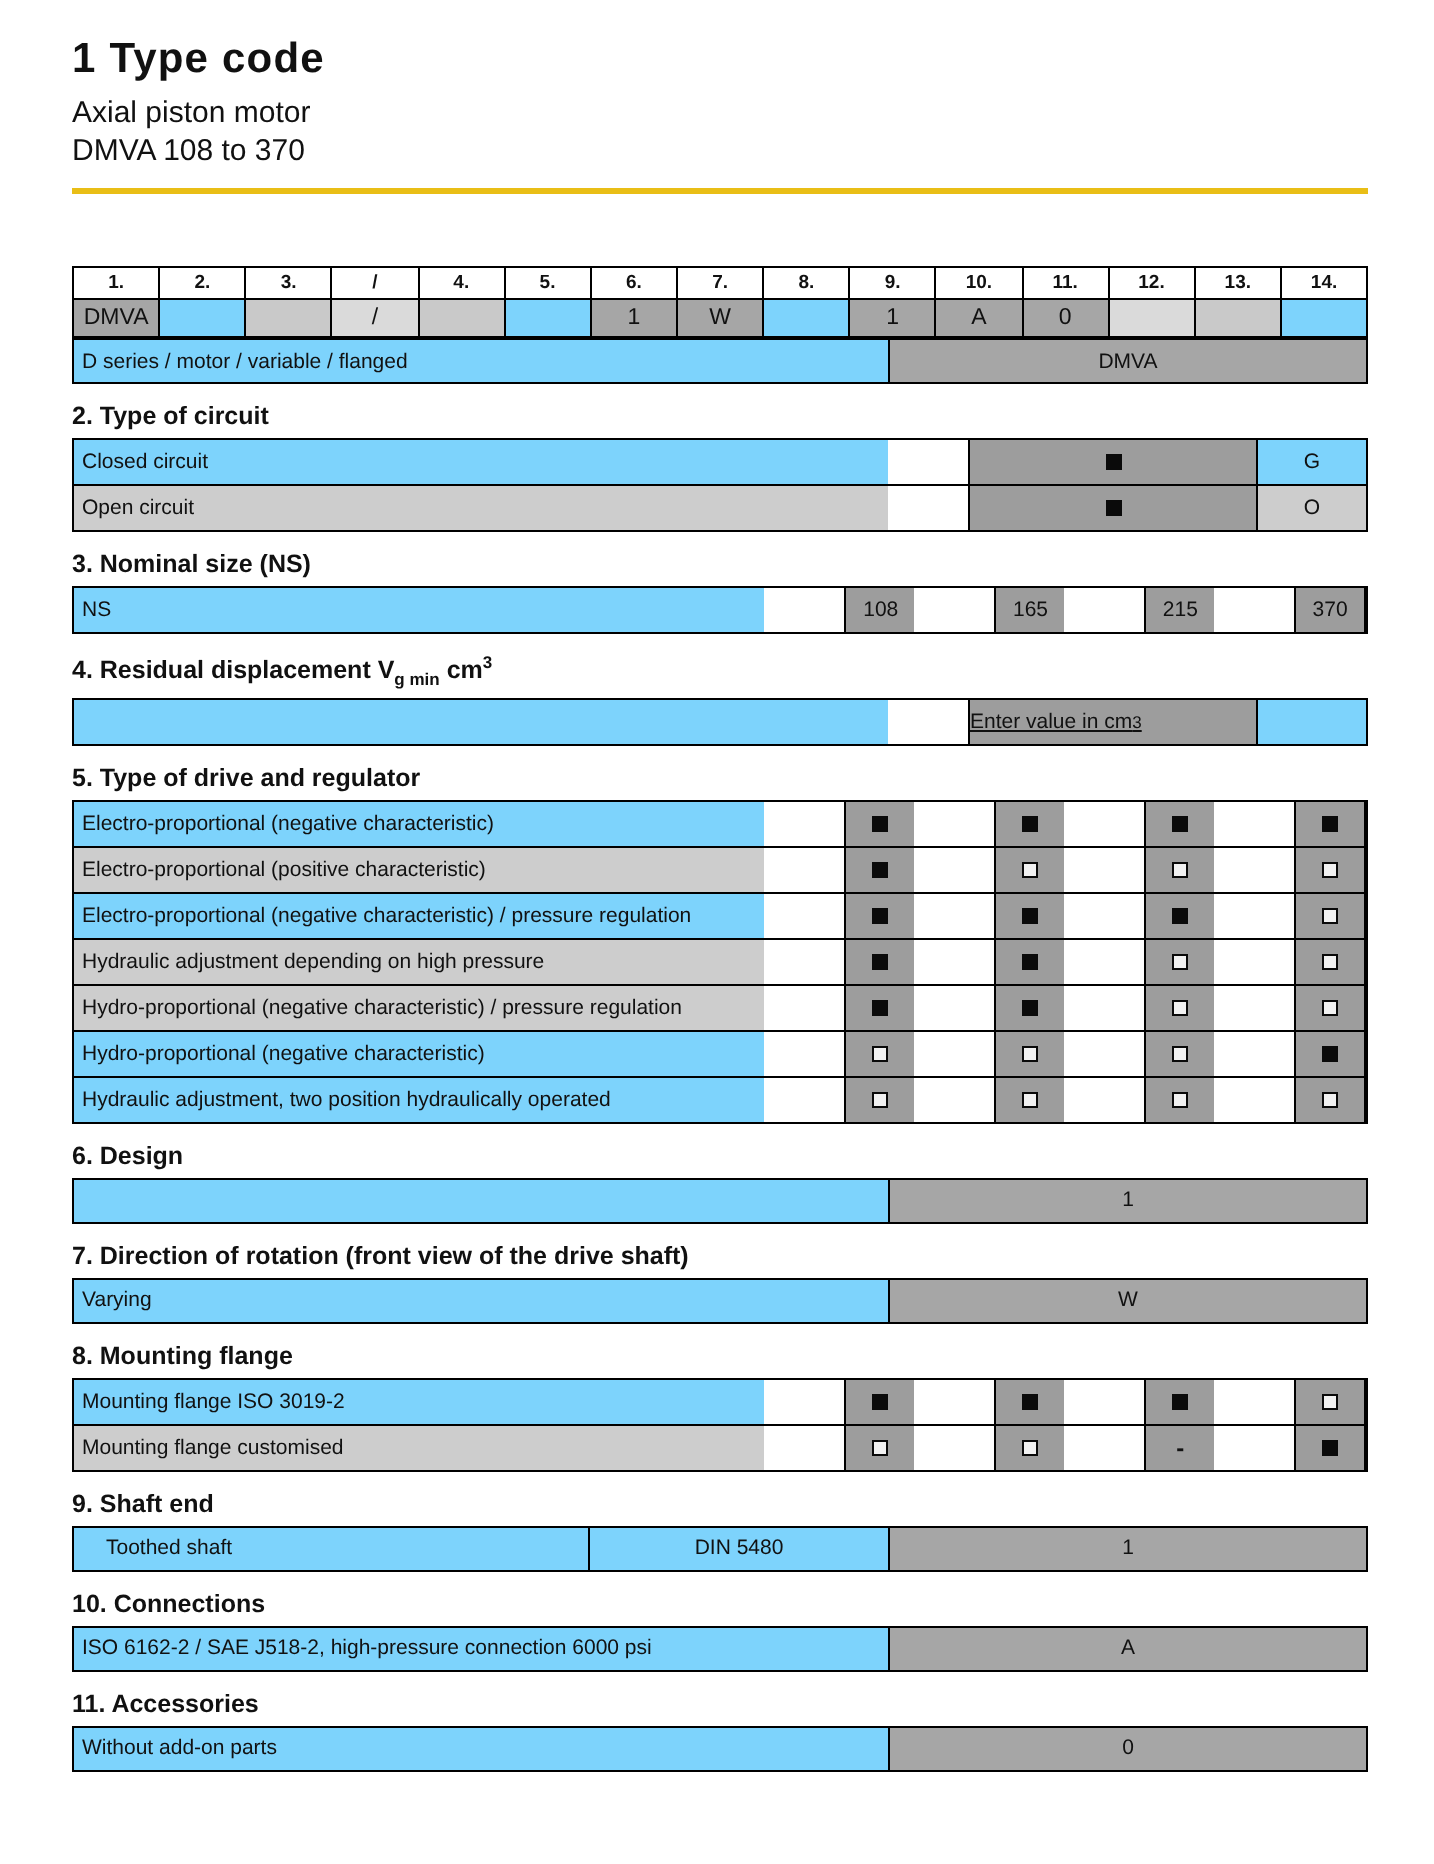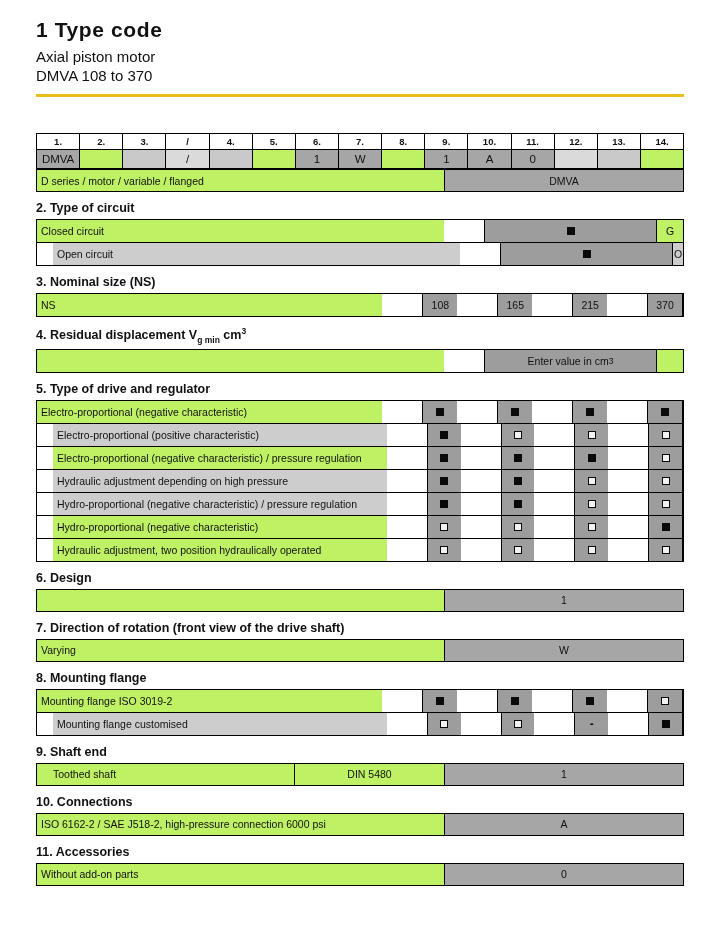--- a/index.html
+++ b/index.html
@@ -17,40 +17,40 @@
   .tc-row { display: flex; }
   .tc-row + .tc-row { border-top: 1px solid #000; }
   .tc-cell { flex: 1; border-left: 1px solid #000; text-align: center; overflow: hidden; }
   .tc-cell:first-child { border-left: none; }
   .tc-head .tc-cell { height: 15px; line-height: 15px; font-size: 9.5px; font-weight: bold; background: #fff; }
   .tc-vals .tc-cell { height: 18px; line-height: 18px; font-size: 11.5px; }
 
   
   .bg-v  { background: #a6a6a6; }   
   .bg-d  { background: #9d9d9d; margin-left: 40px; }   
-  .bg-l  { background: #bef264; text-align: right; }   
+  .bg-l  { background: #7dd3fc; text-align: right; }   
   .bg-a  { background: #cdcdcd; }   
   .bg-m  { background: #c9c9c9; }   
   .bg-lm { background: #dadada; }   
 
   
   .sec-title { font-size: 12.5px; font-weight: bold; margin: 9px 0 4px 0; }
   .sub { font-size: 8.5px; vertical-align: sub; }
   .sup { font-size: 8.5px; vertical-align: super; }
 
   .trow { display: flex; border: 1px solid #000; height: 23px; }
   .trow.tall { height: 24px; }
-  .trow + .trow { margin-top: -1px; padding-left: 16px; }
+  .trow + .trow { margin-top: -1px; }
   .cell { display: flex; align-items: center; border-left: 1px solid #000; overflow: hidden; }
   .cell:first-child { border-left: none; }
   .lbl  { width: 407px; padding-left: 4px; font-size: 10.5px; }
   .lbl9 { width: 257px; padding-left: 16px; font-size: 10.5px; }
   .std  { width: 150px; justify-content: center; font-size: 10.5px; }
   .mk   { width: 41px; justify-content: center; }
-  .mid  { width: 172px; justify-content: center; font-size: 10.5px; }
+  .mid  { width: 144px; font-size: 10.5px; text-decoration: underline; }
   .val  { flex: 1; justify-content: center; font-size: 10.5px; }
   .sz   { width: 41px; justify-content: center; font-size: 10.5px; }
 
   
   .mark { display: flex; align-items: center; justify-content: center; width: 100%; height: 100%; }
   .mark[data-state="filled"]::before { content: ""; width: 8px; height: 8px; background: #0a0a0a; }
   .mark[data-state="empty"]::before  { content: ""; width: 6px; height: 6px; background: #f2f2f2; border: 1px solid #0a0a0a; }
   .mark[data-state="dash"]::before   { content: "-"; font-weight: bold; font-size: 12px; line-height: 1; }
 </style>
 </head>

